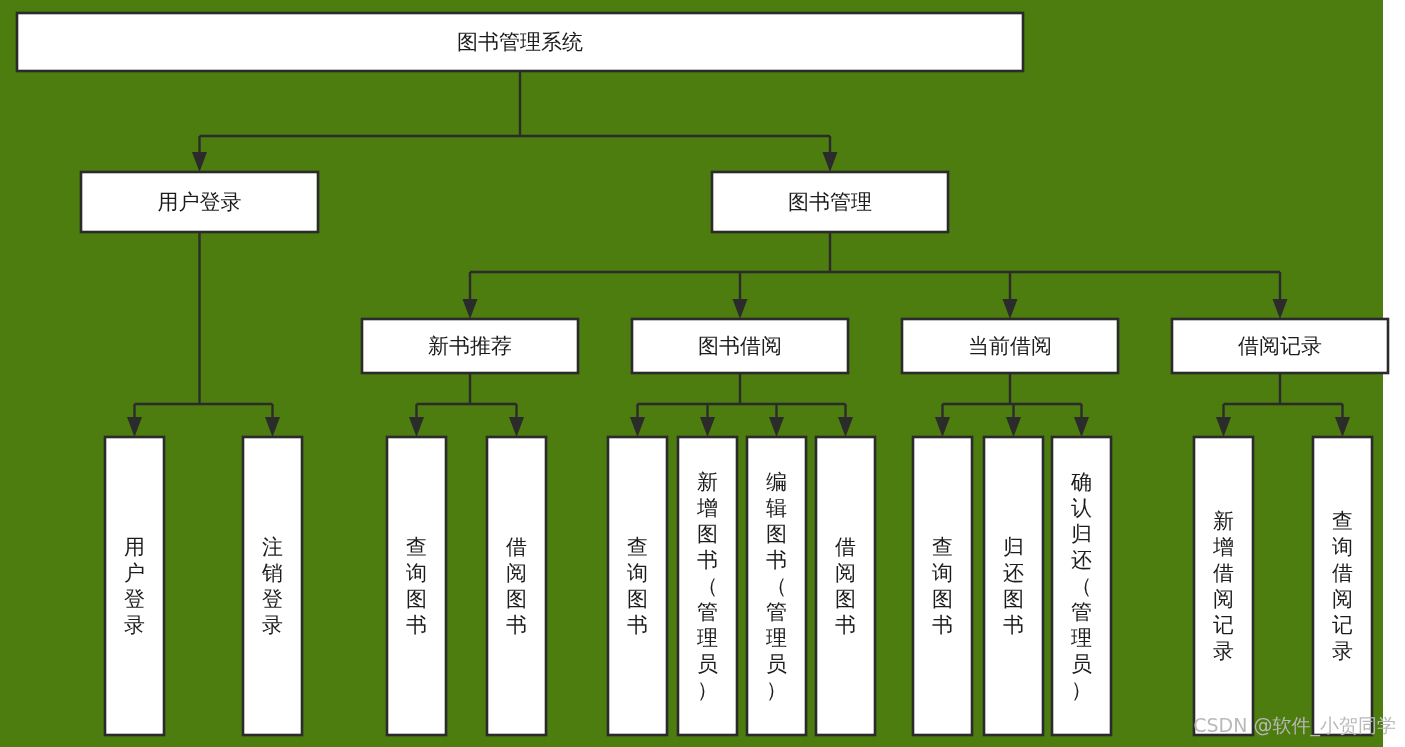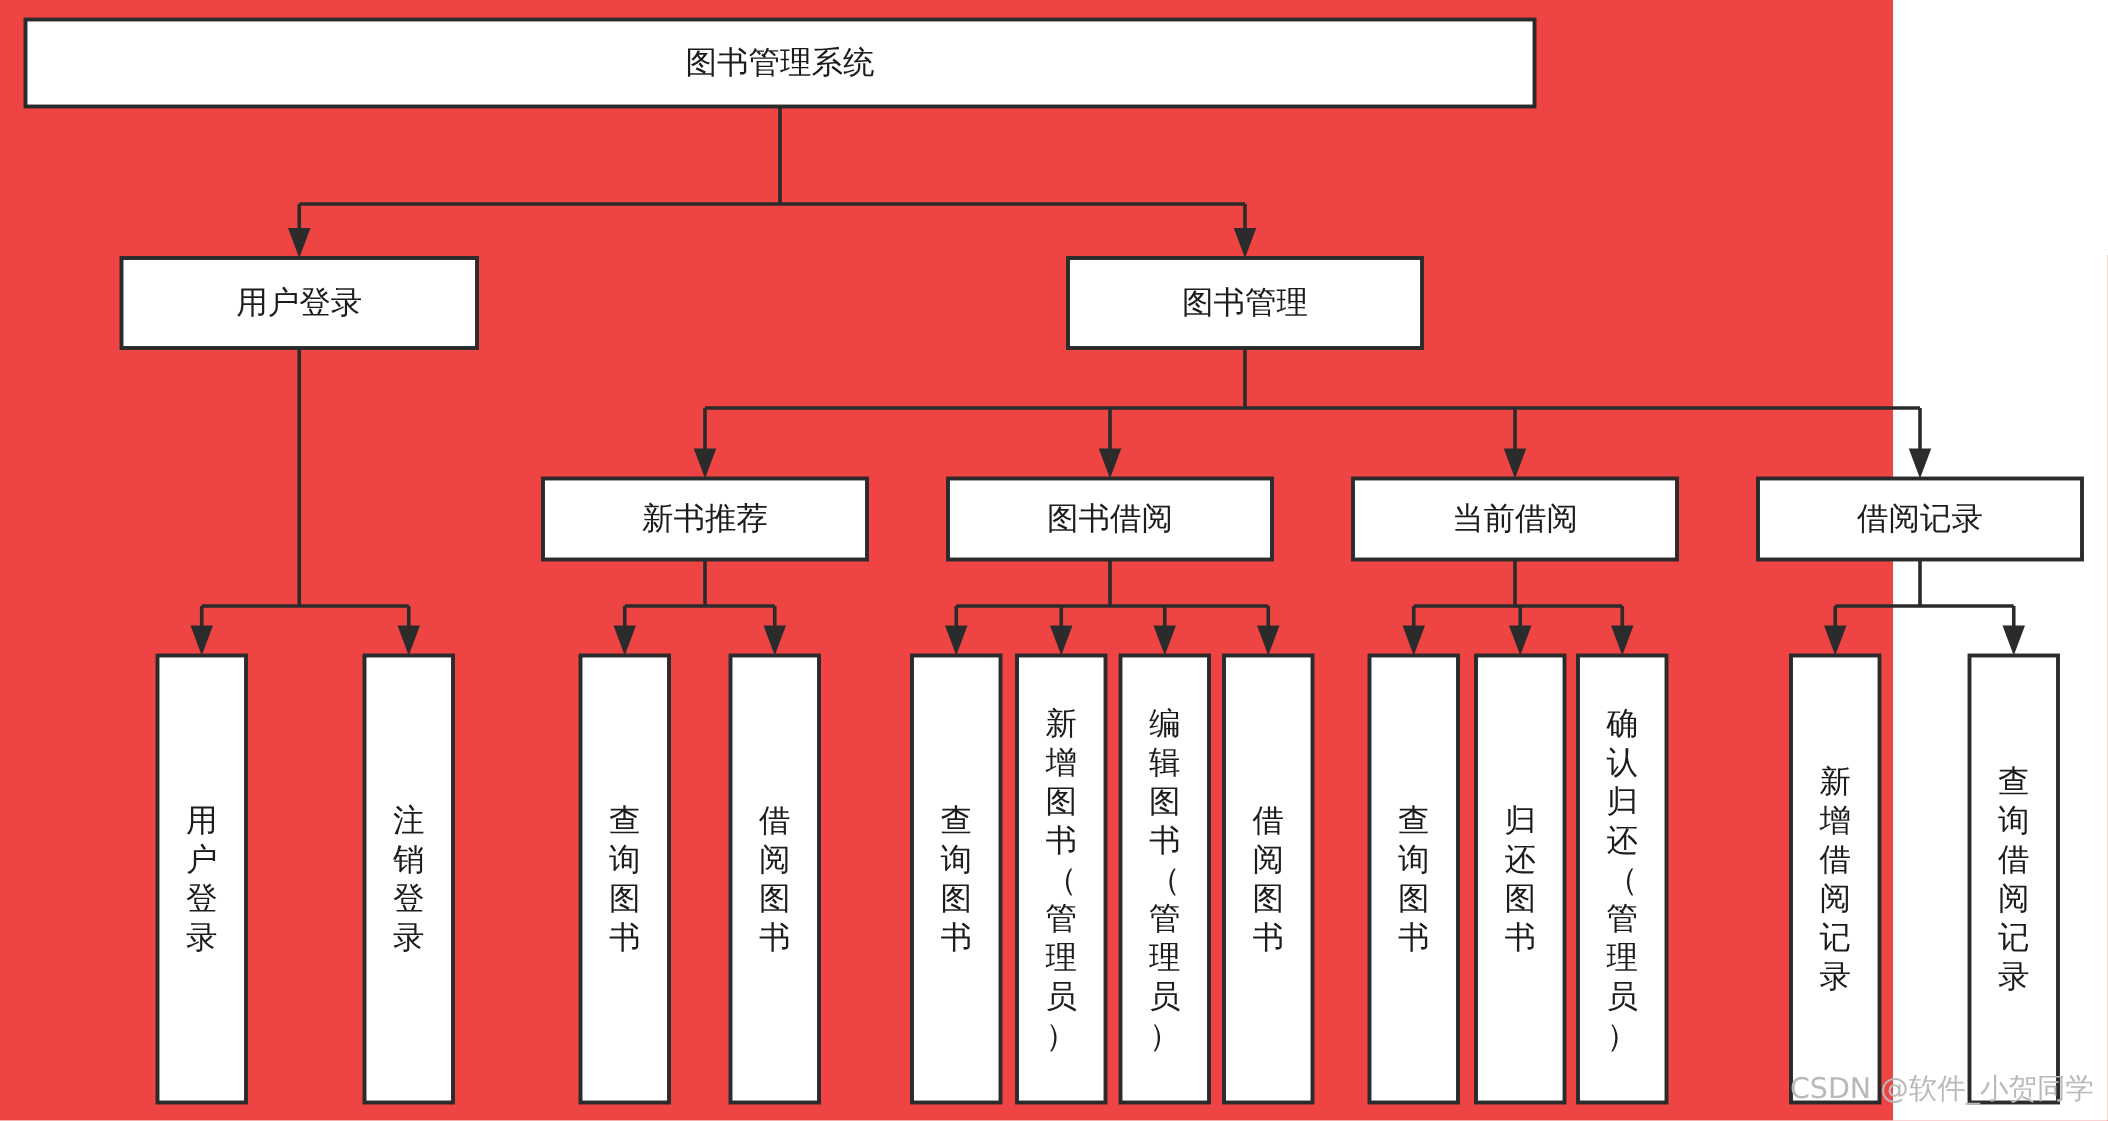--- a/index.html
+++ b/index.html
@@ -9,23 +9,23 @@
     background: #ffffff;
   }
   body {
     width: 1405px;
     height: 747px;
     overflow: hidden;
     font-family: "DejaVu Sans", "Liberation Sans", sans-serif;
   }
   #diagram-root {
     position: relative;
-    width: 1262px;
+    width: 1383px;
     height: 747px;
-    background: #ef4444;
+    background: #4d7c0f;
   }
   svg.diagram-canvas {
     position: absolute;
     top: 0;
     left: 0;
     width: 1405px;
     height: 747px;
     display: block;
   }
   .node-box {

